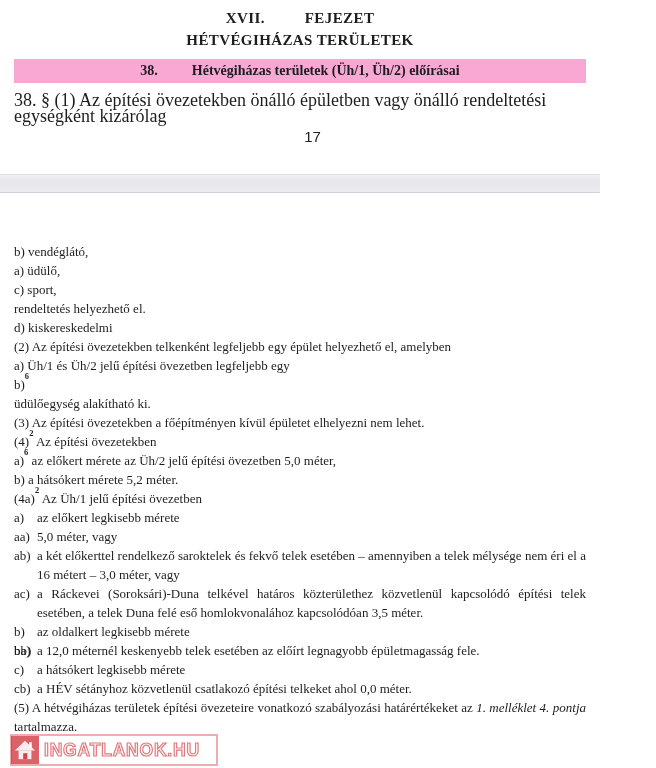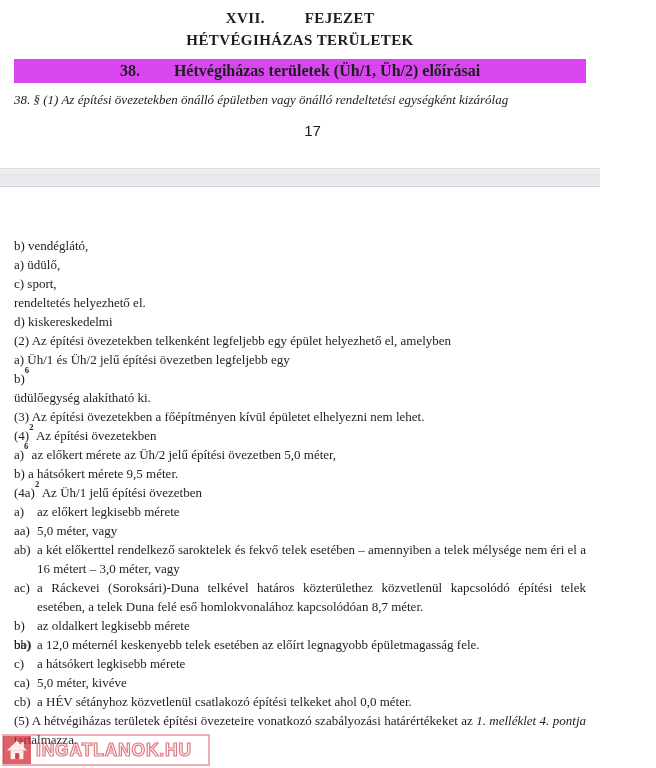--- a/index.html
+++ b/index.html
@@ -13,30 +13,30 @@
   .chapter-line {
     text-align:center; font-weight:bold; font-size:15px;
     letter-spacing:0.4px; line-height:18px;
   }
   .chapter-gap { display:inline-block; width:40px; }
   .chapter-subtitle {
     text-align:center; font-weight:bold; font-size:15px;
     letter-spacing:0.4px; line-height:18px; margin-top:4px;
   }
   .section-bar {
-    margin:10px 14px 8px 14px; height:24px; background:#d946ef;
+    margin:10px 14px 8px 14px; height:24px; background:#f9a8d4;
     display:flex; align-items:center; justify-content:center;
-    font-weight:bold; font-size:16px;
+    font-weight:bold; font-size:14px;
   }
   .section-num { margin-right:34px; }
   .intro {
-    margin:9px 14px 0 14px; font-size:13px; line-height:16px;font-style:italic;
+    margin:9px 14px 0 14px; font-size:18px; line-height:16px;
   }
   .page-number {
-    margin-top:13px; text-align:center; font-size:15px; line-height:20px;
+    margin-top:3px; text-align:center; font-size:15px; line-height:20px;
     font-family:"Liberation Sans", sans-serif; color:#222;padding-left:25px;
   }
   
   .page-gap {
     margin-top:27px; height:17px;
     background:linear-gradient(#f1f1f4, #e7e7ec 35%, #e7e7ec 70%, #ededf1);
     border-top:1px solid #dddde3; border-bottom:1px solid #d3d3da;
   }
   
   .content {
@@ -46,21 +46,21 @@
   .content p.justify { text-align:justify; }
   .content p.item { padding-left:23px; position:relative; }
   .content .label { position:absolute; left:0; }
   .content sup {
     font-size:8.5px; line-height:0; position:relative; top:-4.5px;
     font-weight:bold;
   }
   .content i { font-style:italic; }
   
   .watermark {
-    position:absolute; left:2px; top:734px; height:28px; width:204px;
+    position:absolute; left:10px; top:734px; height:28px; width:204px;
     border:2px solid rgba(206,40,48,0.38);
     display:flex; align-items:center; pointer-events:none;
     background:rgba(255,255,255,0.05);
   }
   .wm-logo {
     width:28px; height:28px; margin-left:-1px; flex:0 0 auto;
     background:rgba(205,38,46,0.72);
     display:flex; align-items:center; justify-content:center;
   }
   .wm-text {
@@ -100,31 +100,30 @@
       <p><span>c) sport,</span></p>
       <p><span>rendeltetés helyezhető el.</span></p>
       <p><span>d) kiskereskedelmi</span></p>
       <p><span>(2) Az építési övezetekben telkenként legfeljebb egy épület helyezhető el, amelyben</span></p>
       <p><span>a) Üh/1 és Üh/2 jelű építési övezetben legfeljebb egy</span></p>
       <p><span>b)</span><sup>6</sup></p>
       <p><span>üdülőegység alakítható ki.</span></p>
       <p><span>(3) Az építési övezetekben a főépítményen kívül épületet elhelyezni nem lehet.</span></p>
       <p><span>(4)</span><sup>2</sup><span> Az építési övezetekben</span></p>
       <p><span>a)</span><sup>6</sup><span> az előkert mérete az Üh/2 jelű építési övezetben 5,0 méter,</span></p>
-      <p><span>b) a hátsókert mérete 9,5 méter.</span></p>
+      <p><span>b) a hátsókert mérete 5,2 méter.</span></p>
       <p><span>(4a)</span><sup>2</sup><span> Az Üh/1 jelű építési övezetben</span></p>
       <p class="item"><span class="label">a)</span><span>az előkert legkisebb mérete</span></p>
       <p class="item"><span class="label">aa)</span><span>5,0 méter, vagy</span></p>
       <p class="justify item"><span class="label">ab)</span><span>a két előkerttel rendelkező saroktelek és fekvő telek esetében – amennyiben a telek mélysége nem éri el a 16 métert – 3,0 méter, vagy</span></p>
-      <p class="justify item"><span class="label">ac)</span><span>a Ráckevei (Soroksári)-Duna telkével határos közterülethez közvetlenül kapcsolódó építési telek esetében, a telek Duna felé eső homlokvonalához kapcsolódóan 8,7 méter.</span></p>
+      <p class="justify item"><span class="label">ac)</span><span>a Ráckevei (Soroksári)-Duna telkével határos közterülethez közvetlenül kapcsolódó építési telek esetében, a telek Duna felé eső homlokvonalához kapcsolódóan 3,5 méter.</span></p>
       <p class="item"><span class="label">b)</span><span>az oldalkert legkisebb mérete</span></p>
       <p class="item"><span class="label">ba)</span></p>
       <p class="item"><span class="label">bb)</span><span>a 12,0 méternél keskenyebb telek esetében az előírt legnagyobb épületmagasság fele.</span></p>
       <p class="item"><span class="label">c)</span><span>a hátsókert legkisebb mérete</span></p>
-      <p class="item"><span class="label">ca)</span><span>5,0 méter, kivéve</span></p>
       <p class="item"><span class="label">cb)</span><span>a HÉV sétányhoz közvetlenül csatlakozó építési telkeket ahol 0,0 méter.</span></p>
       <p class="justify"><span>(5) A hétvégiházas területek építési övezeteire vonatkozó szabályozási határértékeket az </span><i>1. melléklet 4. pontja</i><span> tartalmazza.</span></p>
     </div>
 
   <div class="watermark">
     <span class="wm-logo">
       <svg width="22" height="22" viewBox="0 0 24 24" aria-hidden="true">
         <rect x="16.5" y="3.5" width="3" height="6" fill="rgba(255,255,255,0.88)"></rect>
         <polygon points="12,2 23,12.5 1,12.5" fill="rgba(255,255,255,0.88)"></polygon>
         <rect x="5" y="12.5" width="14" height="9.5" fill="rgba(255,255,255,0.88)"></rect>

